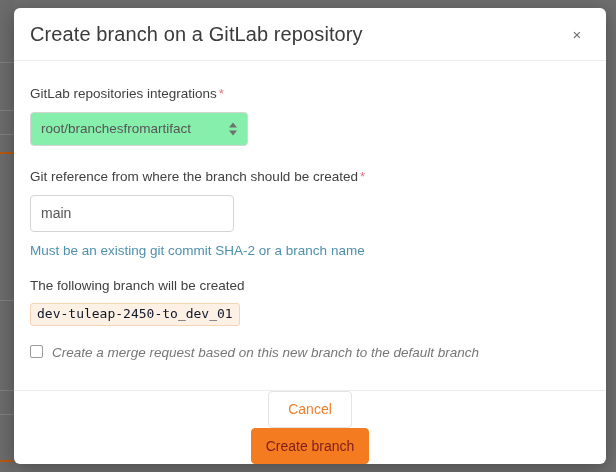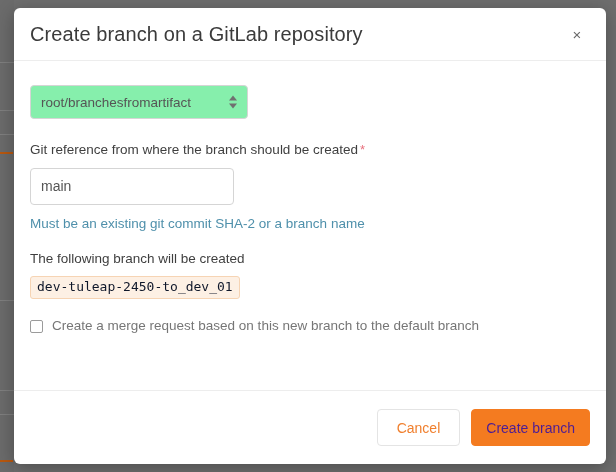--- a/index.html
+++ b/index.html
@@ -187,23 +187,24 @@
     background: #fdf0e4;
     border: 1px solid #f6d4b4;
     border-radius: 3px;
     padding: 3px 6px;
     line-height: 1.15;
     white-space: nowrap;
   }
 
   .checkbox-row {
     display: flex;
-    align-items: center;
+    align-items: flex-start;
     margin-top: 19px;
     cursor: pointer;
+    font-style: italic;
   }
   .checkbox-box {
     width: 13px;
     height: 13px;
     box-sizing: border-box;
     border: 1px solid #9b9b9b;
     border-radius: 2px;
     background: #fff;
     margin-right: 9px;
     flex: none;
@@ -216,40 +217,40 @@
 
   .modal-footer {
     height: 74px;
     min-height: 74px;
     border-top: 1px solid #ededed;
     display: flex;
     align-items: center;
     justify-content: flex-end;
     padding: 0 16px;
     box-sizing: border-box;
-    gap: 11px;
+    flex-direction: column;
   }
   .btn {
     font-family: "Liberation Sans", sans-serif;
     font-size: 14px;
     border-radius: 4px;
     height: 37px;
     padding: 0 19px;
     cursor: pointer;
     line-height: 1;
     box-sizing: border-box;
   }
   .btn-secondary {
     background: #ffffff;
     color: #f07f2d;
     border: 1px solid #e4e4e4;
   }
   .btn-primary {
     background: #f47b20;
-    color: #4c1d95;
+    color: #7f1d1d;
     border: 1px solid #f47b20;
     padding: 0 14px;
   }
 </style>
 </head>
 <body>
 
 <div class="page-backdrop">
   <div class="backdrop-strip">
     <div class="backdrop-line" style="top:62px"></div>
@@ -266,20 +267,23 @@
 <div class="modal">
 
   <div class="modal-header">
     <div class="modal-title">Create branch on a GitLab repository</div>
     <button class="close-button">×</button>
   </div>
 
   <div class="modal-body">
 
     <div class="field-group">
+      <div class="field-label">
+        <span>GitLab repositories integrations</span><span class="required-mark">*</span>
+      </div>
       <div class="select-wrapper">
         <select class="form-select">
           <option selected="">root/branchesfromartifact</option>
         </select>
         <span class="select-arrows">
           <i class="up"></i>
             <i class="down"></i>
         </span>
       </div>
     </div>

